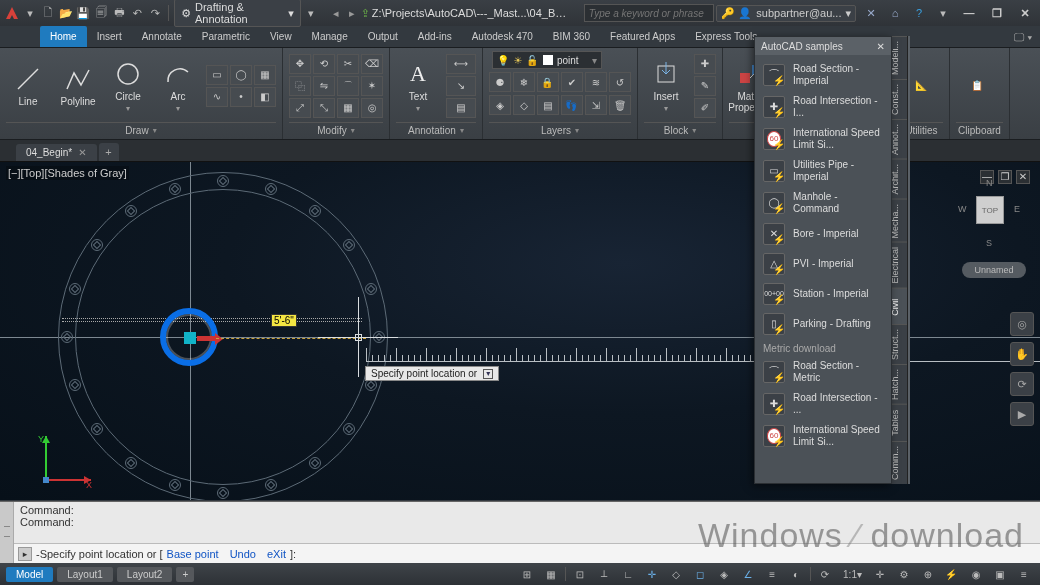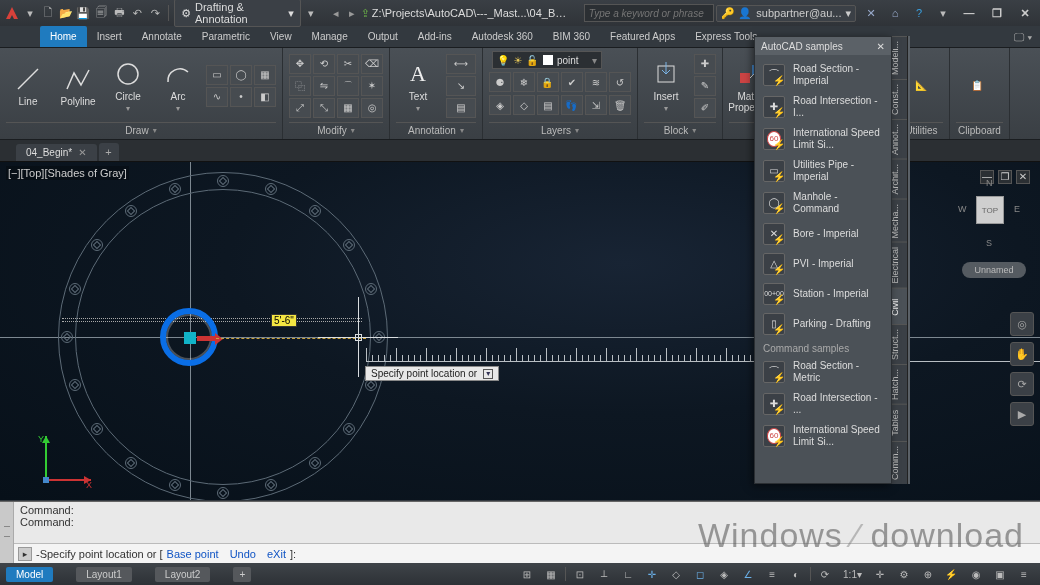--- a/index.html
+++ b/index.html
@@ -106,21 +106,21 @@
 .cmd-handle::before{top:24px;} .cmd-handle::after{top:34px;}
 .cmd-body { flex:1; display:flex; flex-direction:column; font-family:"Consolas",monospace; font-size:11px; color:#333; }
 .cmd-hist { flex:1; padding:2px 6px; background:#e9e9e9; overflow:hidden; }
 .cmd-line { height:20px; background:#f4f4f4; border-top:1px solid #bbb; display:flex; align-items:center; padding:0 4px; gap:4px;}
 .cmd-line .chev { width:14px; height:14px; background:#ccc; border:1px solid #999; text-align:center; line-height:12px; font-size:9px;}
 .cmd-line .opt { color:#1054c4; }
 .watermark { position:absolute; right:16px; bottom:30px; font-size:34px; color:rgba(80,80,80,.55); font-family:"Segoe UI",sans-serif; pointer-events:none; letter-spacing:1px;}
 .watermark .sl { color:rgba(120,120,120,.45); font-weight:300; }
 
 
-.statusbar { position:absolute; left:0; right:0; bottom:0; height:22px; background:linear-gradient(#3f4449,#2d3136); display:flex; align-items:center; padding:0 6px; gap:23px; color:#ccc; font-size:10px; }
+.statusbar { position:absolute; left:0; right:0; bottom:0; height:22px; background:linear-gradient(#3f4449,#2d3136); display:flex; align-items:center; padding:0 6px; gap:4px; color:#ccc; font-size:10px; }
 .layouttab { padding:2px 10px; background:#55585c; border-radius:2px; cursor:pointer;}
 .layouttab.active { background:#1f7bbf; color:#fff; }
 .layouttab.plus { width:18px; text-align:center; padding:2px 4px;}
 .status-right { margin-left:auto; display:flex; align-items:center; gap:4px; }
 .sb { width:20px; height:18px; display:flex; align-items:center; justify-content:center; color:#bbb; cursor:pointer; border-radius:2px;}
 .sbsep { width:1px; height:14px; background:#555; }
 </style>
 </head>
 <body>
 
@@ -171,21 +171,21 @@
 
 <div class="ribbon-tabs">
   <div class="ribbon-tab active">Home</div>
   <div class="ribbon-tab">Insert</div>
   <div class="ribbon-tab">Annotate</div>
   <div class="ribbon-tab">Parametric</div>
   <div class="ribbon-tab">View</div>
   <div class="ribbon-tab">Manage</div>
   <div class="ribbon-tab">Output</div>
   <div class="ribbon-tab">Add-ins</div>
-  <div class="ribbon-tab">Autodesk 360</div>
+  <div class="ribbon-tab">Autodesk 470</div>
   <div class="ribbon-tab">BIM 360</div>
   <div class="ribbon-tab">Featured Apps</div>
   <div class="ribbon-tab">Express Tools</div>
   <span style="margin-left:auto; padding:3px 8px; color:#aaa; cursor:pointer">🖵 ▾</span>
 </div>
 
 <div class="ribbon">
   <div class="panel">
     <div class="panel-body">
       <div class="bigbtn">
@@ -627,21 +627,21 @@
         <span class="pi">
           <span style="font-size:7px;color:#ddd">00+00</span>
           <span class="bolt-ic">⚡</span>
         </span>
         <span>Station - Imperial</span>
       </div>
       <div class="pal-item">
         <span class="pi">▯<span class="bolt-ic">⚡</span></span>
         <span>Parking - Drafting</span>
       </div>
-      <div class="pal-section">Command samples</div>
+      <div class="pal-section">Metric download</div>
       <div class="pal-item">
         <span class="pi">⏜<span class="bolt-ic">⚡</span></span>
         <span>Road Section - Metric</span>
       </div>
       <div class="pal-item">
         <span class="pi">✚<span class="bolt-ic">⚡</span></span>
         <span>Road Intersection - ...</span>
       </div>
       <div class="pal-item">
         <span class="pi">

